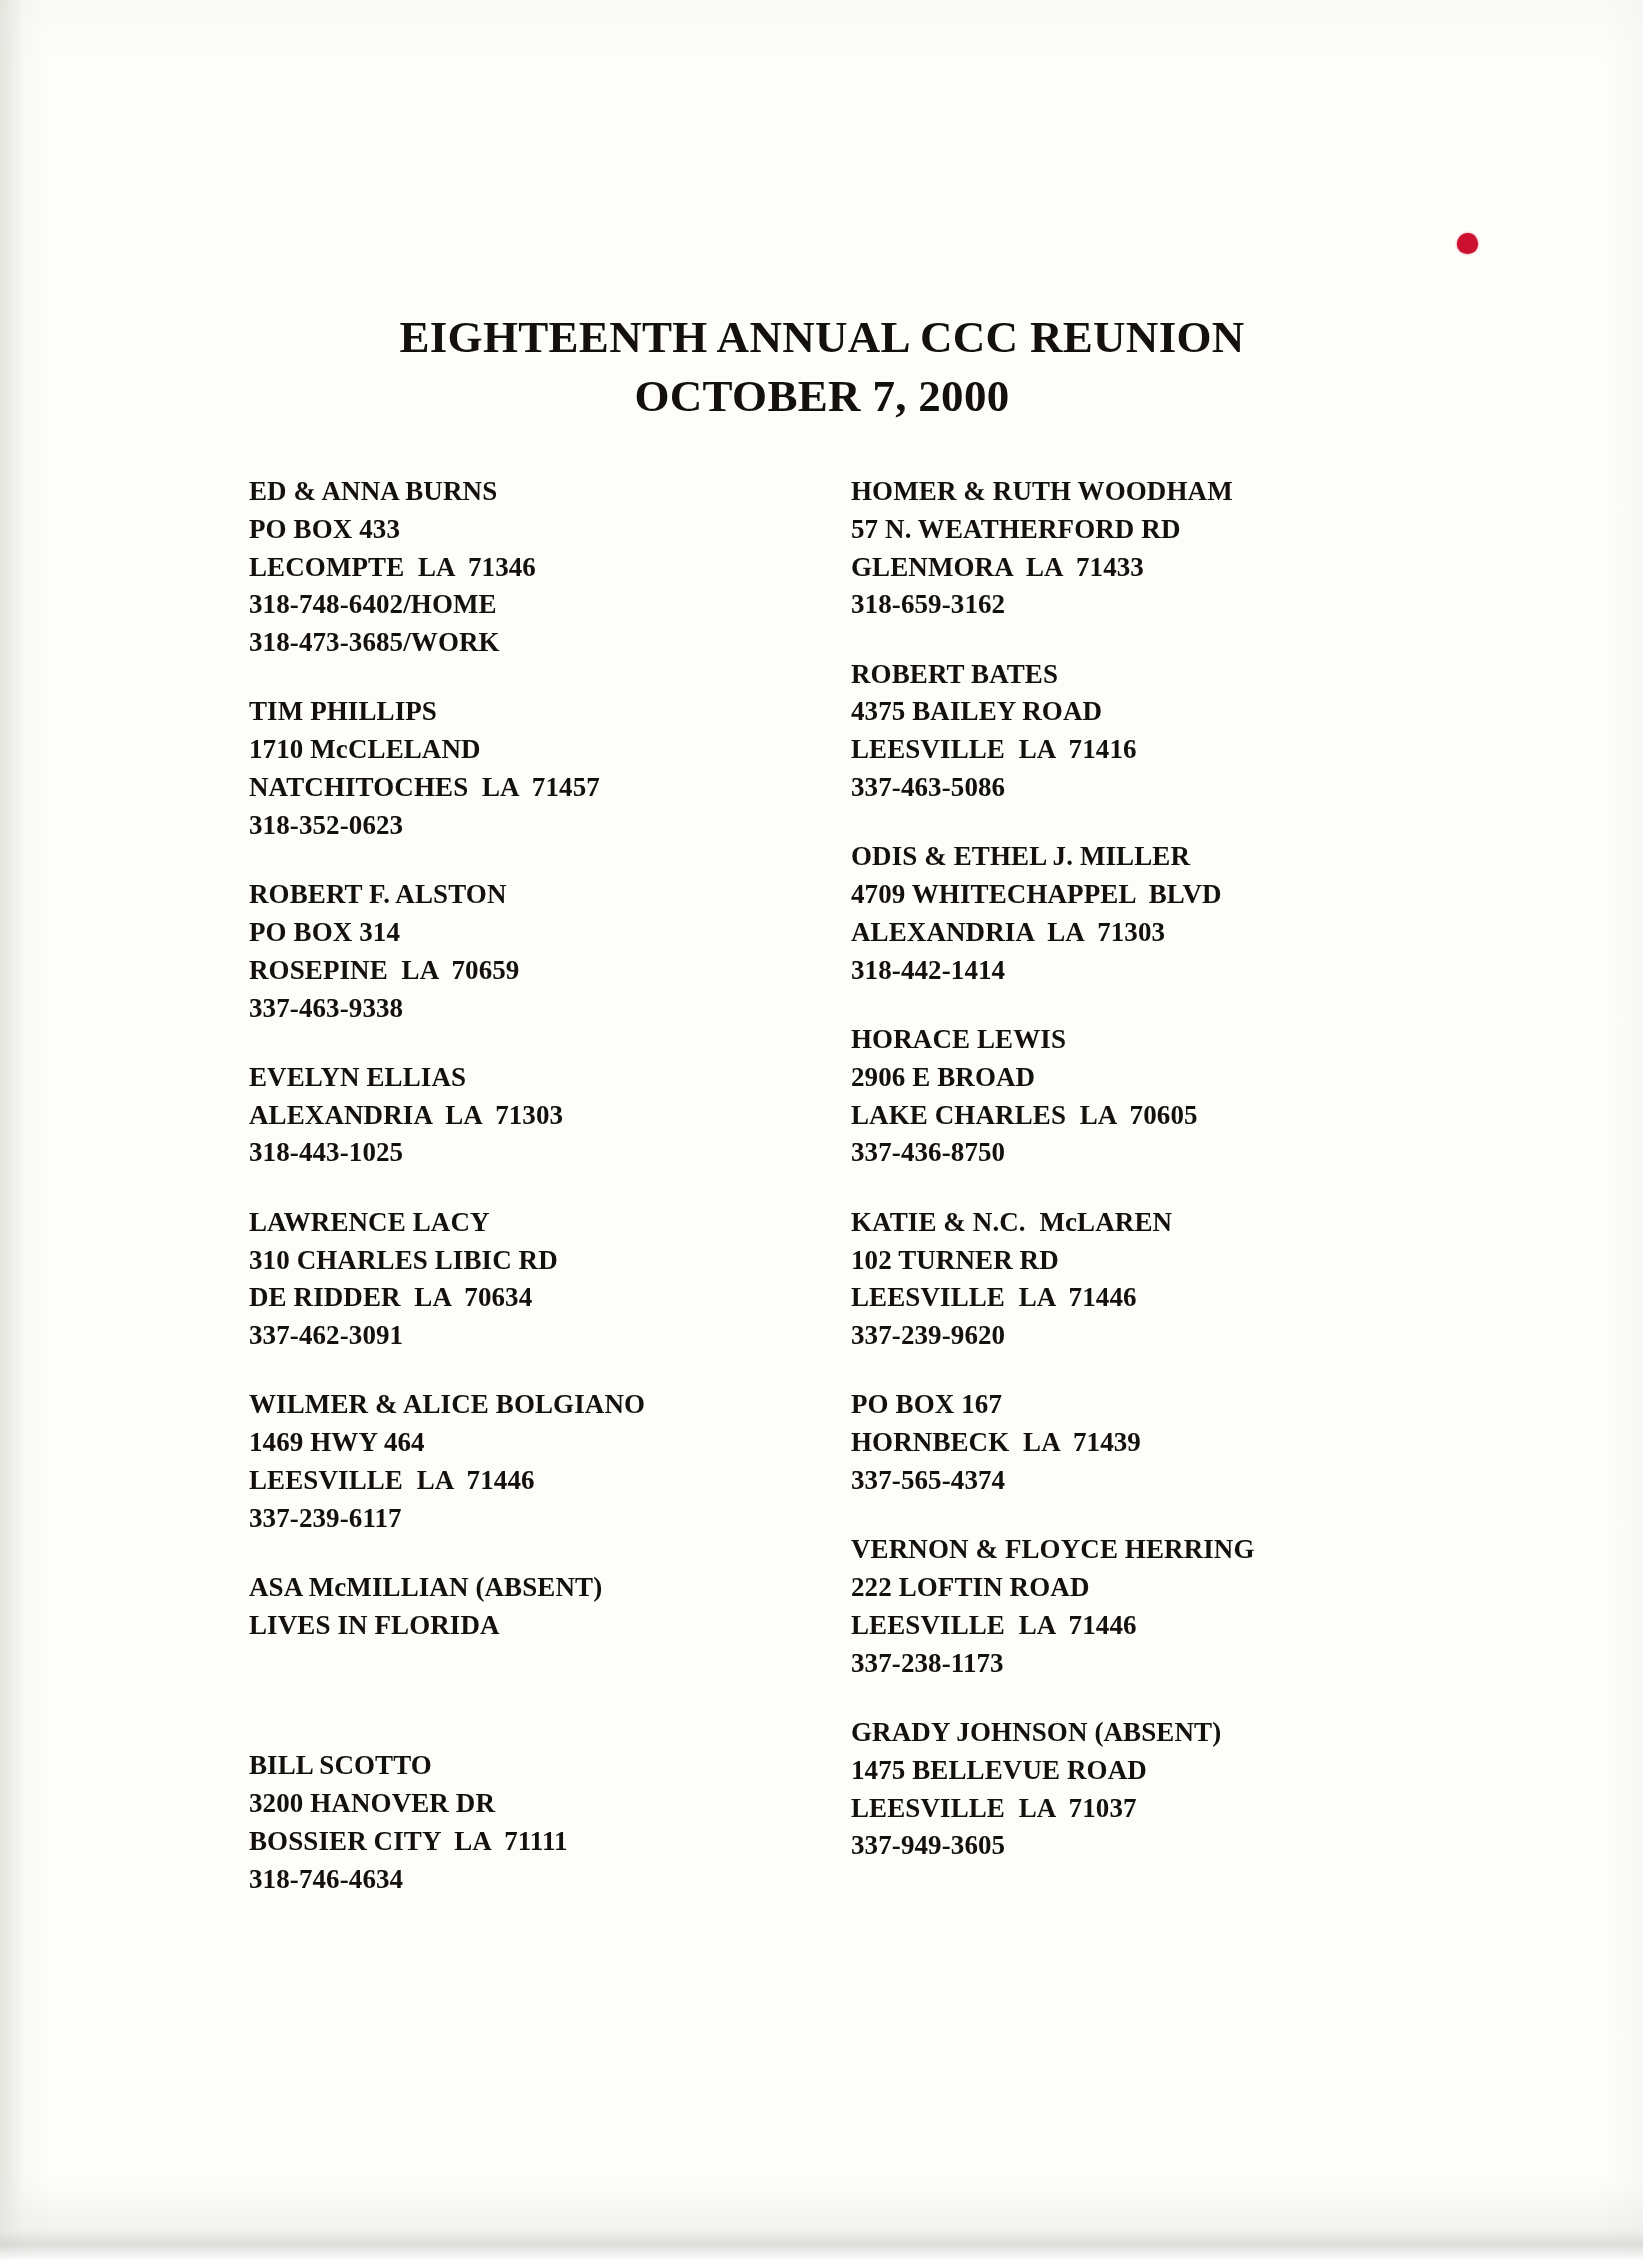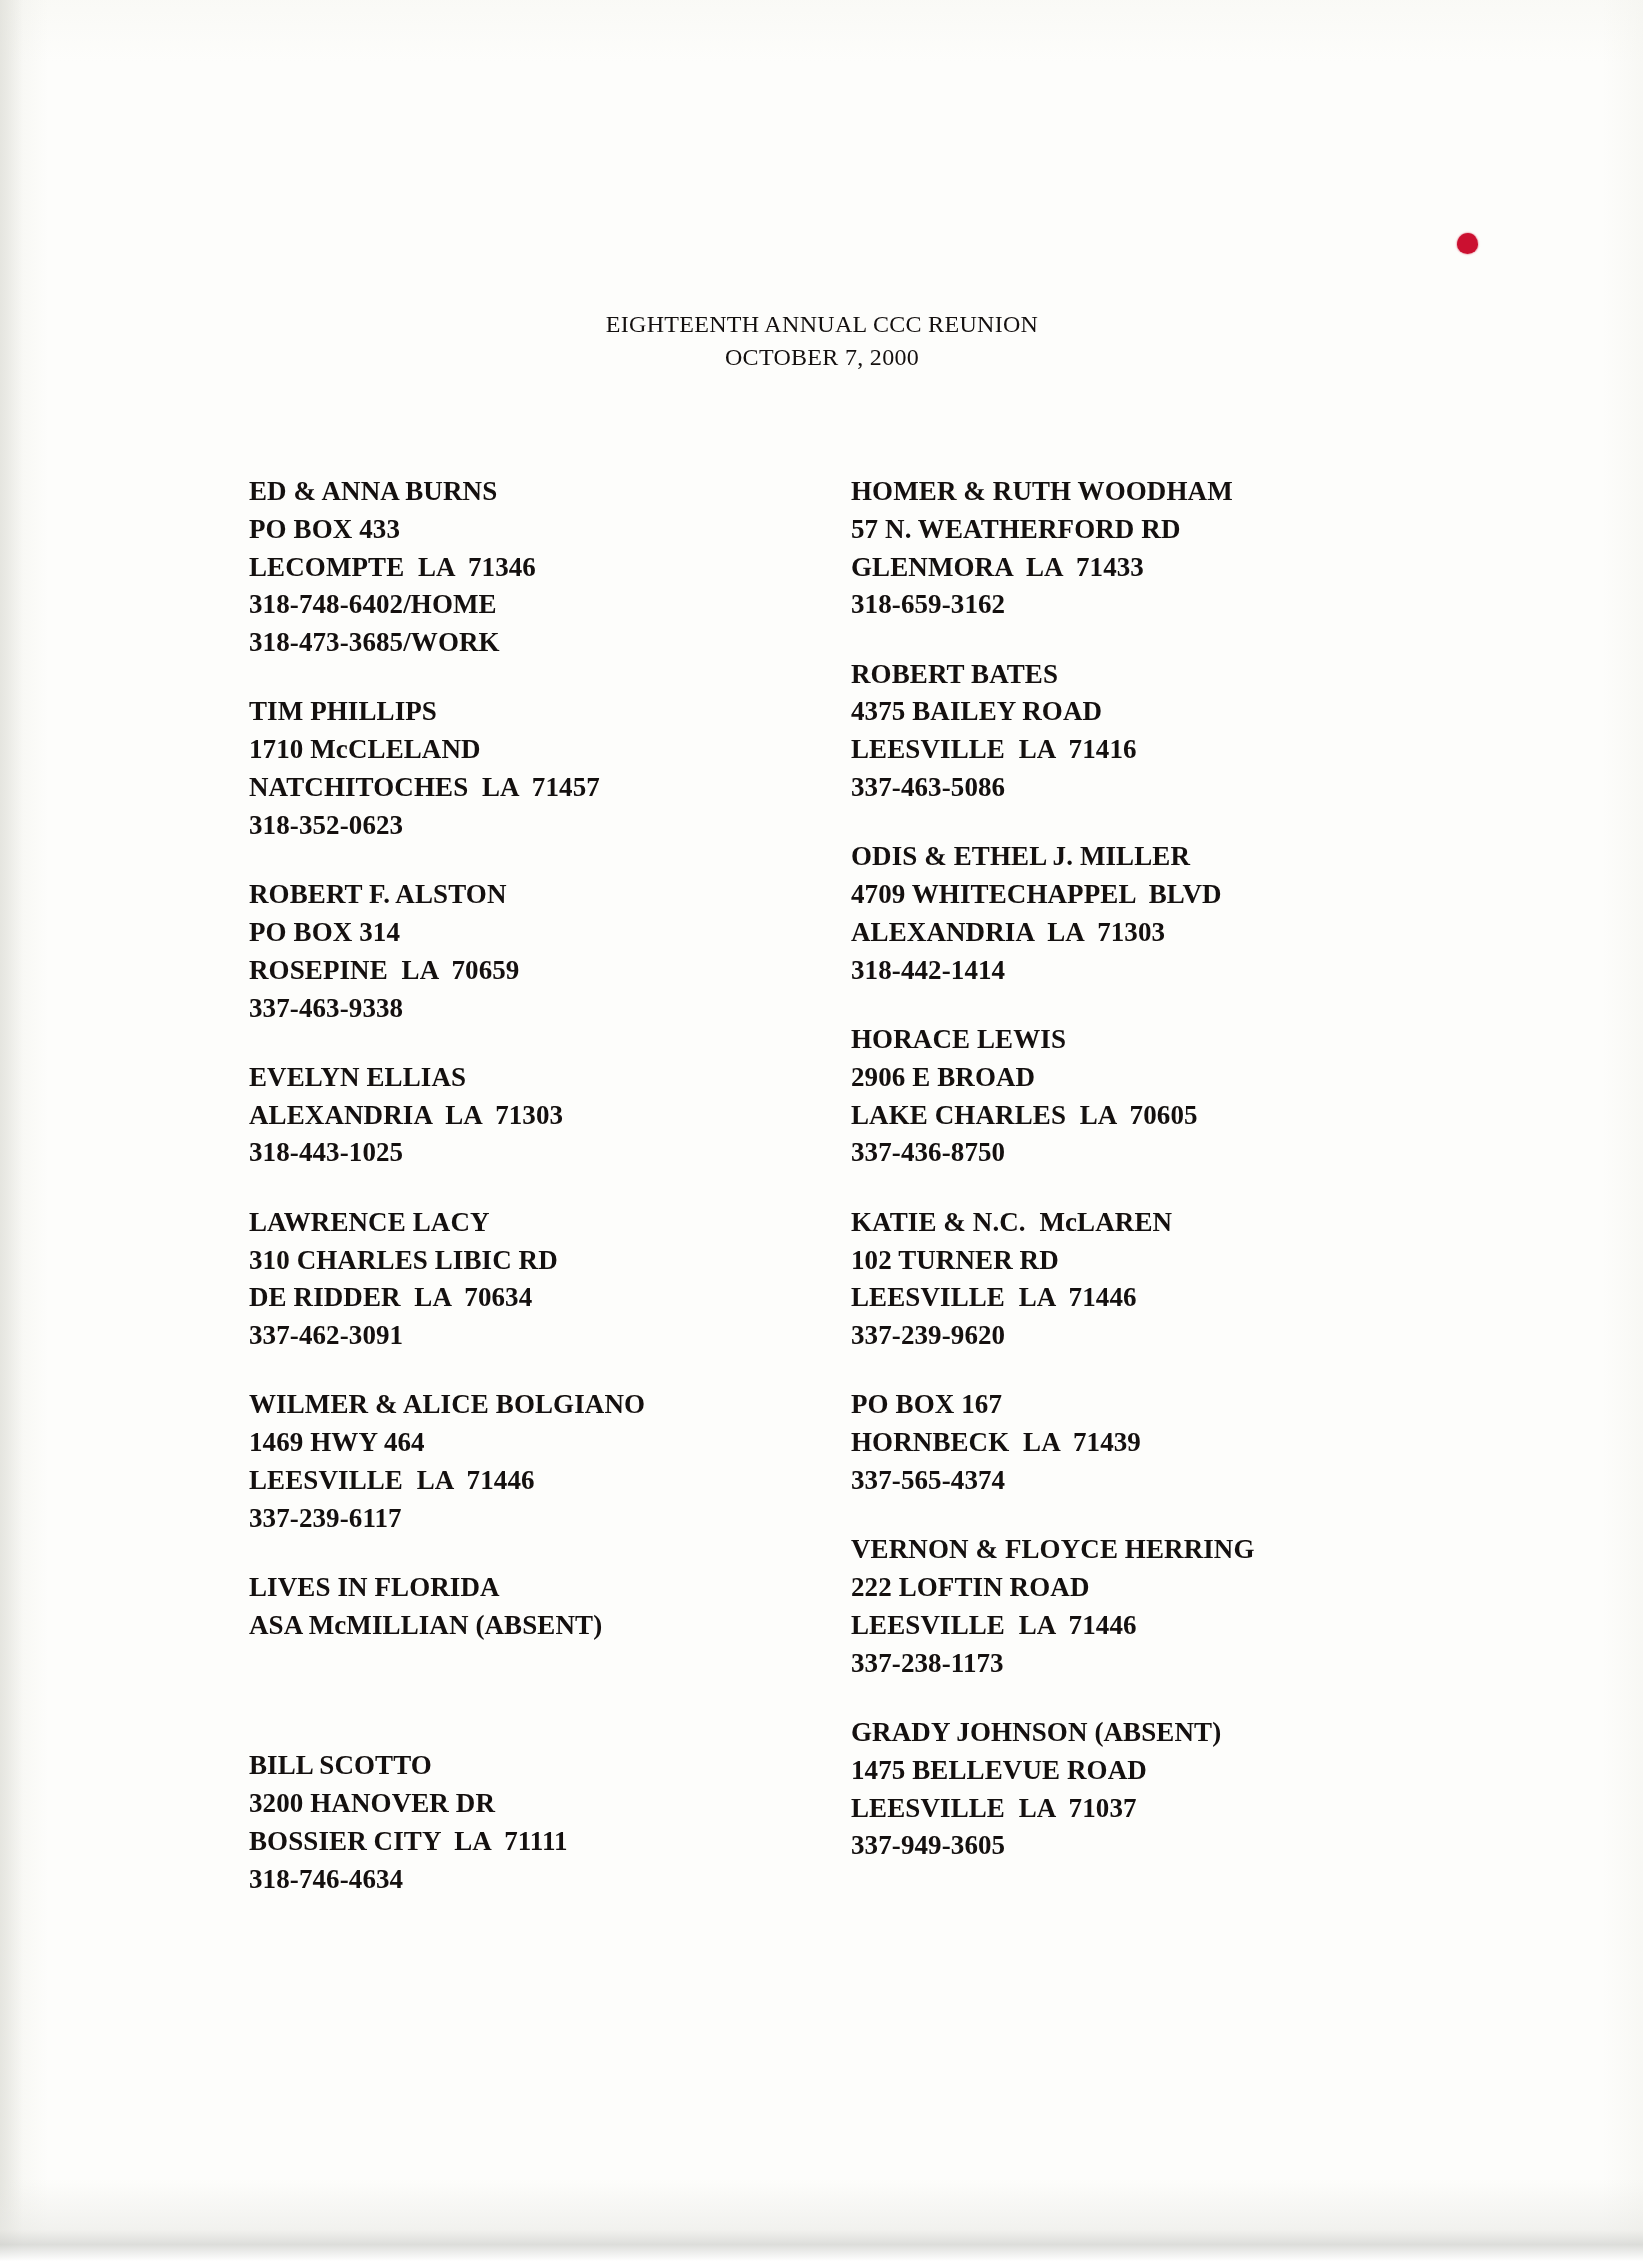--- a/index.html
+++ b/index.html
@@ -63,22 +63,22 @@
 
   
   .title-block {
     position: absolute;
     left: 0;
     right: 0;
     top: 310px;
     text-align: center;
   }
   .title-line {
-    font-size: 24px;
-    font-weight: normal;
+    font-size: 45px;
+    font-weight: bold;
     letter-spacing: 0.3px;
     line-height: 1.22;
     white-space: nowrap;
   }
   .title-line.sub {
     margin-top: 4.1px;
   }
 
   
   .columns {
@@ -156,22 +156,22 @@
           <div class="entry-line">DE RIDDER  LA  70634</div>
           <div class="entry-line">337-462-3091</div>
         </div>
         <div class="entry">
           <div class="entry-line">WILMER &amp; ALICE BOLGIANO</div>
           <div class="entry-line">1469 HWY 464</div>
           <div class="entry-line">LEESVILLE  LA  71446</div>
           <div class="entry-line">337-239-6117</div>
         </div>
         <div class="entry">
+          <div class="entry-line">ASA McMILLIAN (ABSENT)</div>
           <div class="entry-line">LIVES IN FLORIDA</div>
-          <div class="entry-line">ASA McMILLIAN (ABSENT)</div>
         </div>
         <div class="gap-left"></div>
         <div class="entry">
           <div class="entry-line">BILL SCOTTO</div>
           <div class="entry-line">3200 HANOVER DR</div>
           <div class="entry-line">BOSSIER CITY  LA  71111</div>
           <div class="entry-line">318-746-4634</div>
         </div>
       </div>
     <div class="col right" id="col-right">

